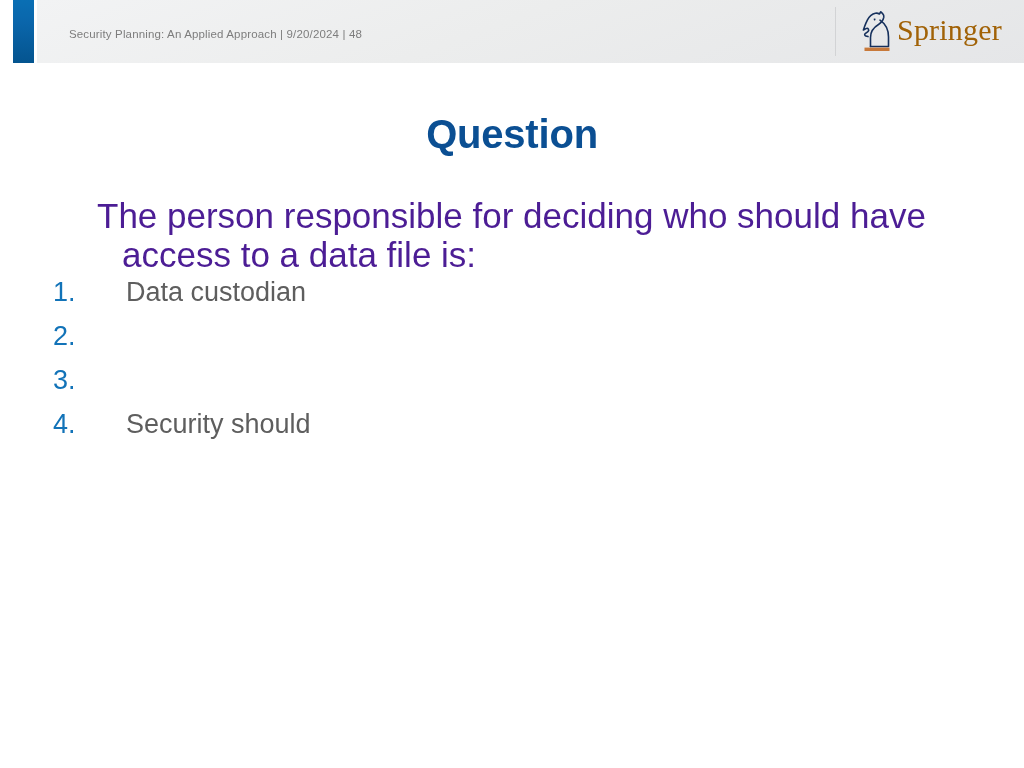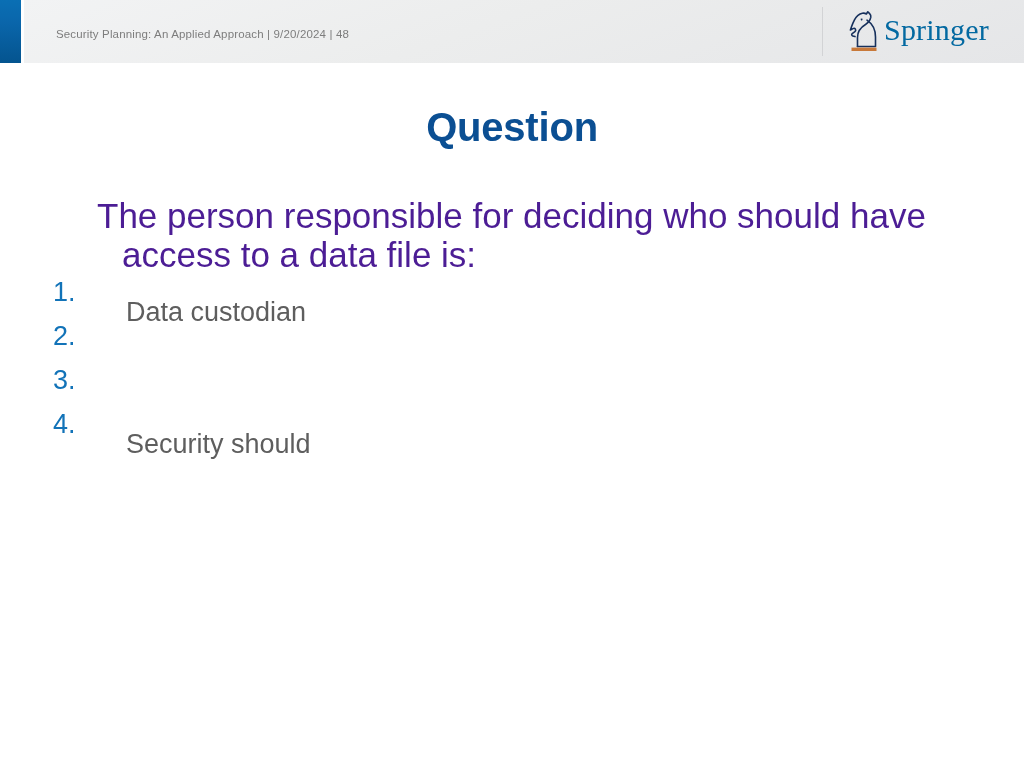--- a/index.html
+++ b/index.html
@@ -11,21 +11,21 @@
     height: 768px;
     background: #ffffff;
     font-family: "Liberation Sans", sans-serif;
     overflow: hidden;
     position: relative;
   }
 
   
   .slide-header {
     position: absolute;
-    left: 0;
+    left: 13px;
     top: 0;
     width: 882px;
     height: 63px;
   }
   .header-band {
     position: absolute;
     left: 24px;
     top: 0;
     width: 1000px;
     height: 63px;
@@ -71,30 +71,30 @@
     top: 2px;
     width: 42px;
     height: 46px;
   }
   .springer-wordmark {
     position: absolute;
     left: 39px;
     top: 7px;
     font-family: "Liberation Serif", serif;
     font-size: 30px;
-    color: #0369a1;
+    color: #a16207;
     letter-spacing: 0.2px;
     white-space: nowrap;
   }
 
   
   .slide-title {
     position: absolute;
     left: 0;
-    top: 105px;
+    top: 112px;
     width: 1024px;
     text-align: center;
     font-size: 40px;
     font-weight: bold;
     color: #0b4f93;
     letter-spacing: -0.2px;
   }
 
   
   .slide-body {
@@ -135,21 +135,20 @@
     color: #1273b8;
   }
   .answer-text {
     position: absolute;
     left: 126px;
     top: 0;
     font-size: 27px;
     line-height: 44px;
     color: #5e5e5e;
     white-space: nowrap;
-    margin-top: 20px;
   }
 </style>
 </head>
 <body>
 
 <div class="slide-header">
 
   <div class="header-band"></div>
 
   <div class="header-accent-bar"></div>

